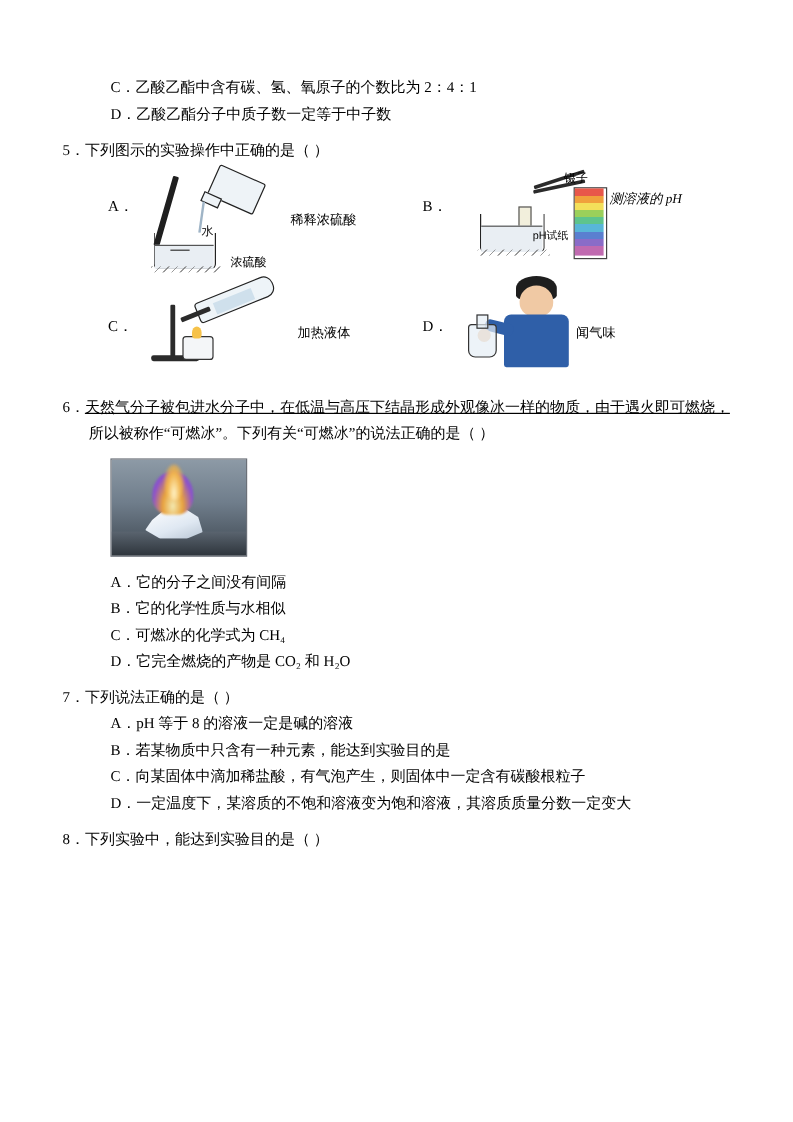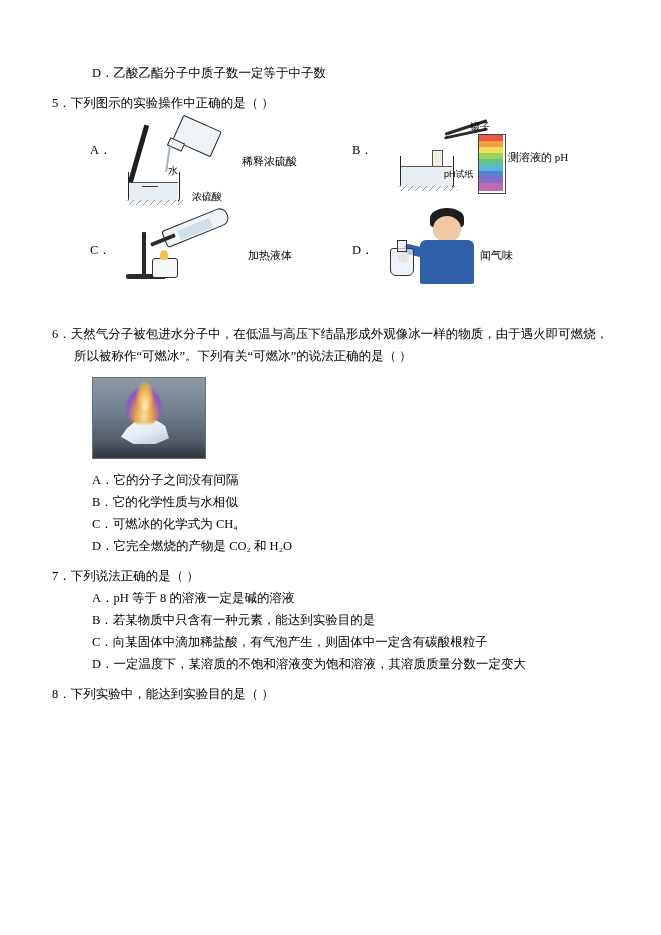--- a/index.html
+++ b/index.html
@@ -176,20 +176,21 @@
     border: 1.2px solid #333;
     background: rgba(230,238,245,.7);
   }
 </style>
 </head>
 <body>
 
 <div class="page">
   <div class="content">
 
+    <div class="opt">C．乙酸乙酯中含有碳、氢、氧原子的个数比为 2：4：1</div>
     <div class="opt">D．乙酸乙酯分子中质子数一定等于中子数</div>
 
     <div class="qline" style="margin-top:8px;">
       <span class="qnum">5．</span><span>下列图示的实验操作中正确的是（          ）</span>
     </div>
 
     <div class="fig5">
 
       <div class="fig-cell" style="left:38px; top:22px; width:60px;">
         <span class="fig-label">A．</span>
@@ -227,21 +228,21 @@
 
         <div class="beaker" style="left:18px;top:36px;width:54px;height:32px;"></div>
         <div class="liquid" style="left:19px;top:46px;width:51px;height:21px;"></div>
         <div class="hatch" style="left:16px;top:66px;width:60px;height:5px;"></div>
 
         <div style="position:absolute;left:96px;top:14px;width:26px;height:58px;border:1px solid #444;background:#fff;"></div>
         <div style="position:absolute;left:97px;top:15px;width:24px;height:56px;background:repeating-linear-gradient(180deg,#e8574a 0 6px,#f0a13c 6px 12px,#f3e05a 12px 18px,#9bd05a 18px 24px,#5ec48c 24px 30px,#58b6d8 30px 36px,#5a7fd0 36px 42px,#8a6cc8 42px 48px,#c06ab0 48px 56px);"></div>
         <span class="txt" style="left:88px;top:0px;text-align:center;">镊子</span>
         <span class="txt-s" style="left:62px;top:48px;">pH试纸</span>
       </div>
-      <div class="fig-cell" style="left:456px; top:30px;">
+      <div class="fig-cell" style="left:456px; top:16px;font-style:italic;">
         <span class="fig-caption">测溶液的 pH</span>
       </div>
 
       <div class="fig-cell" style="left:38px; top:122px;">
         <span class="fig-label">C．</span>
       </div>
       <div style="position:absolute;left:70px;top:92px;width:130px;height:80px;">
 
         <div style="position:absolute;left:40px;top:6px;width:66px;height:16px;border:1.3px solid #222;border-radius:3px 8px 8px 3px;background:#eef4f8;transform:rotate(-22deg);"></div>
         <div style="position:absolute;left:56px;top:12px;width:34px;height:10px;background:#cfe0ec;transform:rotate(-22deg);"></div>
@@ -268,21 +269,21 @@
         <div class="boy-arm" style="left:20px;top:38px;width:24px;height:10px;transform:rotate(14deg);"></div>
         <div class="boy-hand" style="left:14px;top:44px;width:11px;height:11px;"></div>
         <div class="flask" style="left:6px;top:40px;width:22px;height:26px;border-radius:3px 3px 6px 6px;"></div>
         <div class="flask" style="left:13px;top:32px;width:8px;height:10px;"></div>
       </div>
       <div class="fig-cell" style="left:428px; top:128px;">
         <span class="fig-caption">闻气味</span>
       </div>
     </div>
 
-    <div class="qline" style="margin-top:17px;">
+    <div class="qline" style="margin-top:0;text-decoration:underline;">
       <span class="qnum">6．</span><span>天然气分子被包进水分子中，在低温与高压下结晶形成外观像冰一样的物质，由于遇火即可燃烧，</span>
     </div>
     <div class="qline indent">所以被称作“可燃冰”。下列有关“可燃冰”的说法正确的是（          ）</div>
 
     <div class="photo">
       <div class="slab"></div>
       <div class="ice"></div>
       <div class="flame"></div>
       <div class="flame2"></div>
     </div>

